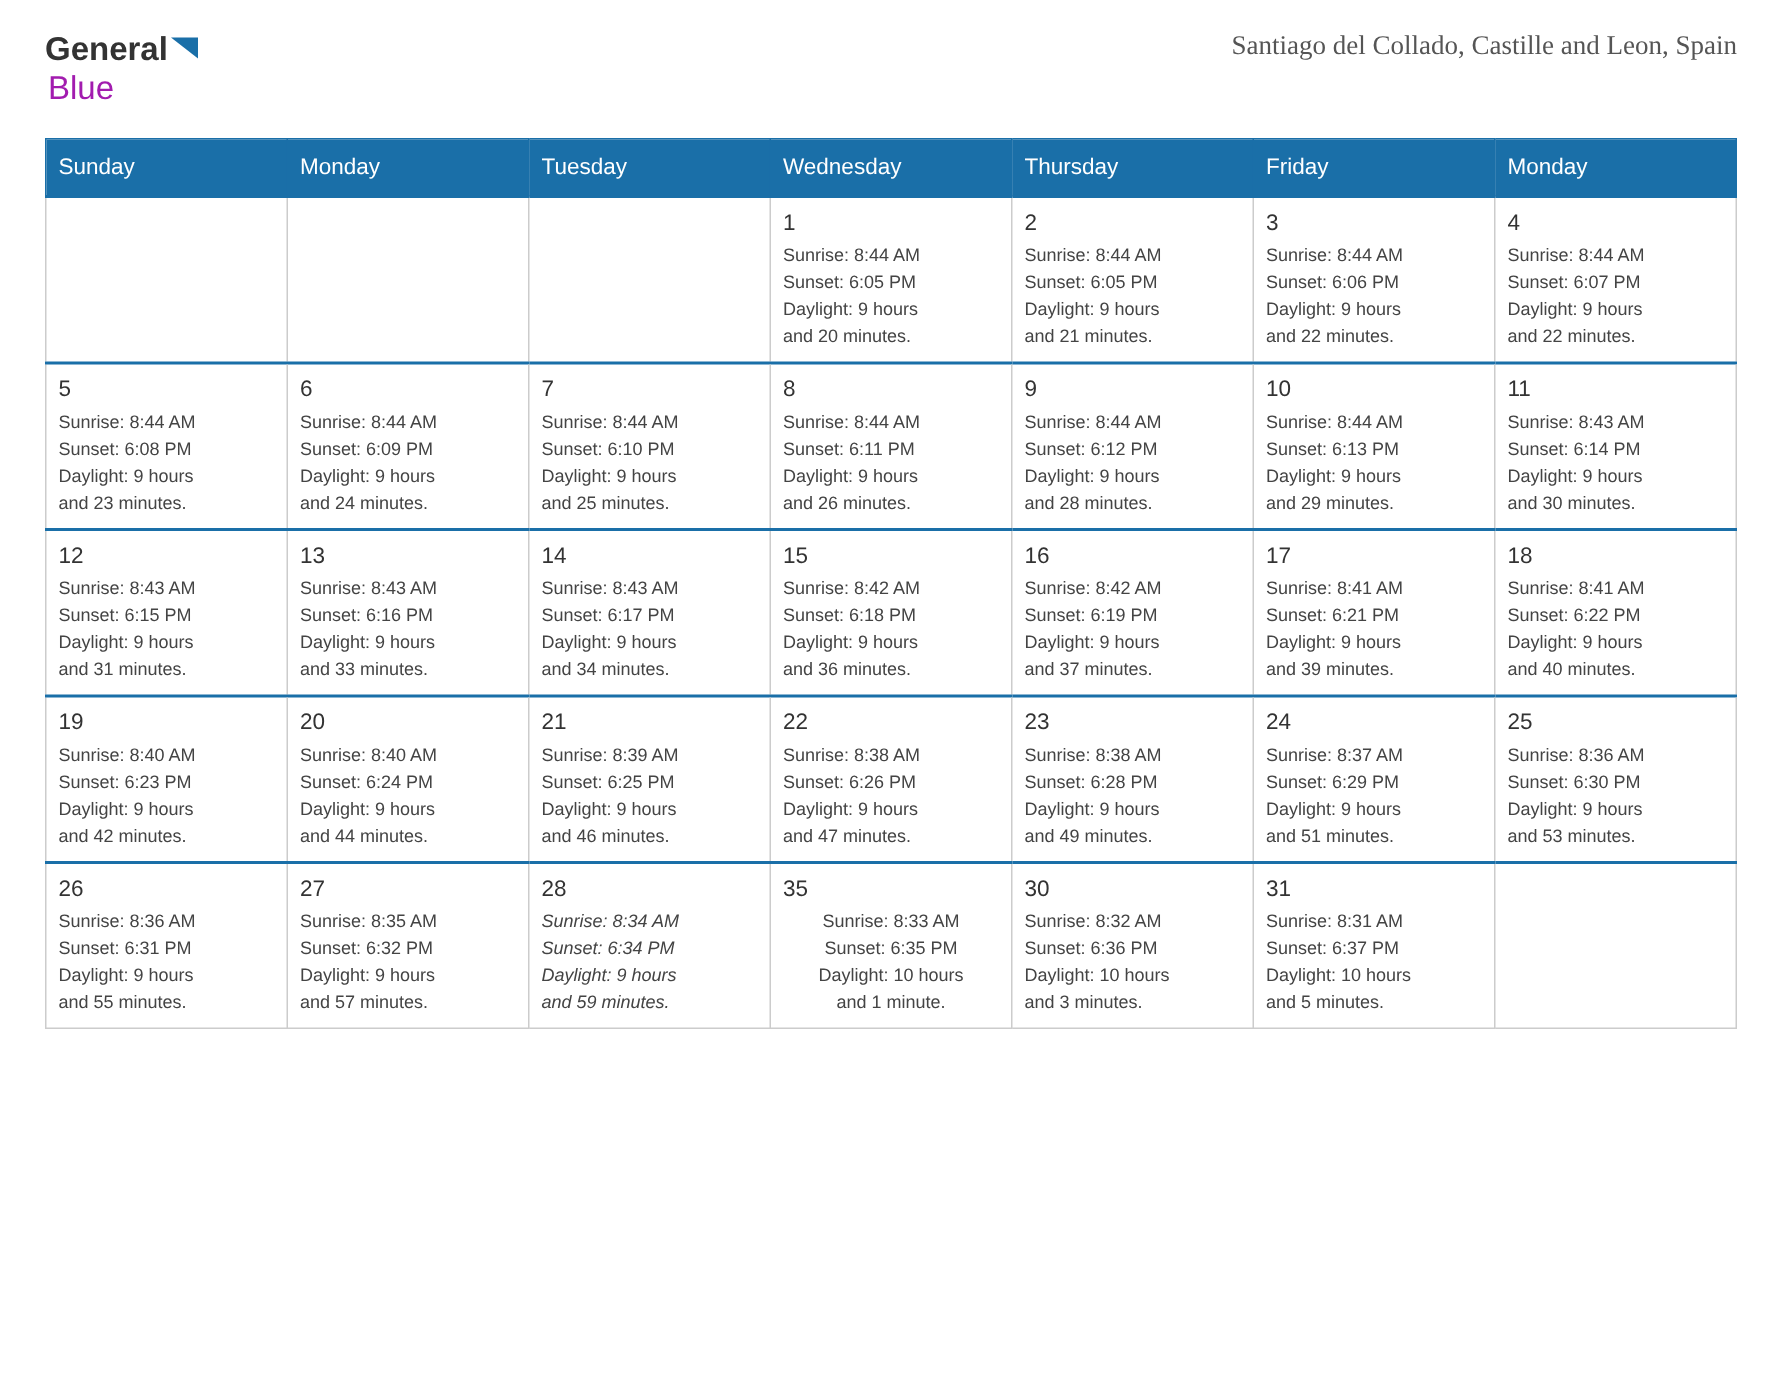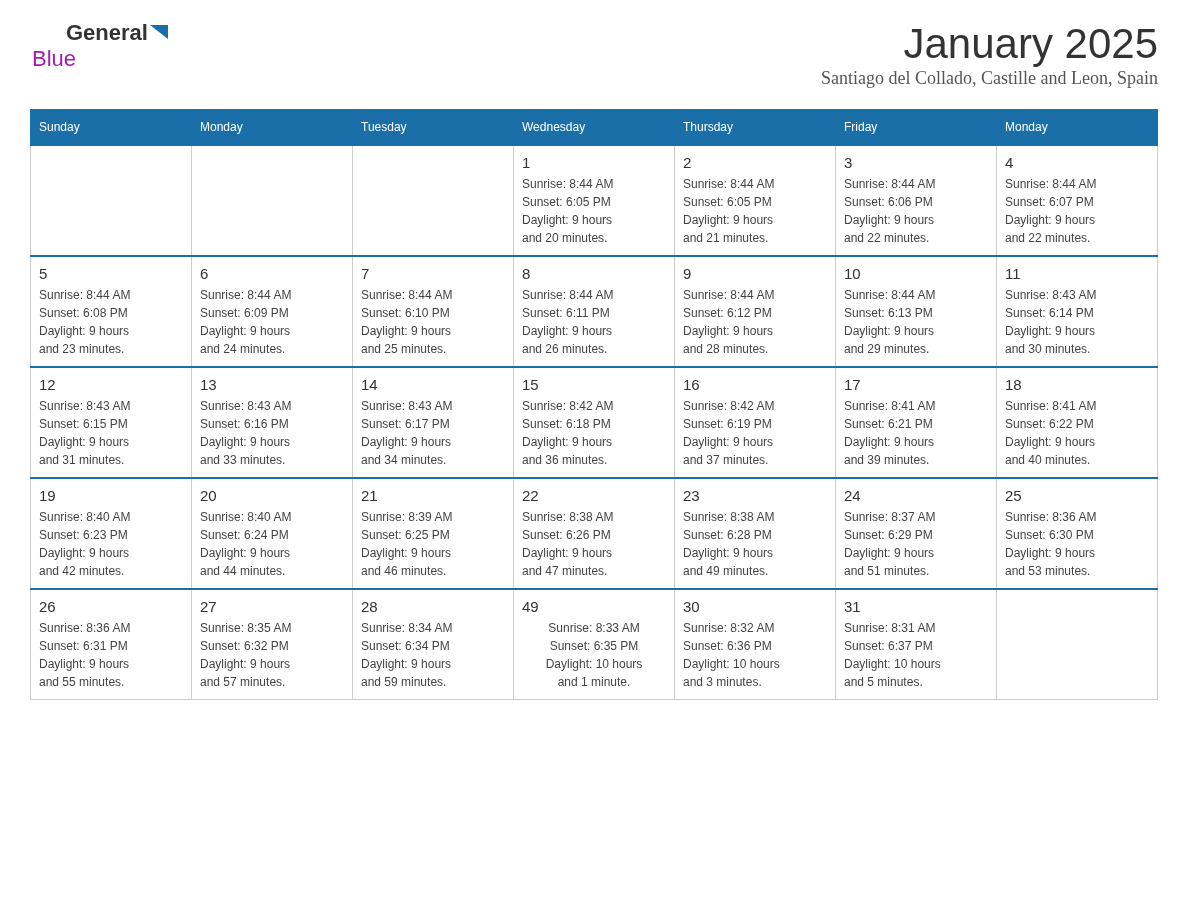--- a/index.html
+++ b/index.html
@@ -29,21 +29,20 @@
       font-weight: normal;
       color: #a21caf;
     }
     .logo-wrapper {
       display: flex;
       flex-direction: column;
     }
     .logo-row1 {
       display: flex;
       align-items: center;
-      margin-left: 36px;
     }
     .logo-row2 {
       margin-left: 2px;
     }
     .title-block {
       text-align: right;
     }
     .month-title {
       font-size: 42px;
       font-weight: normal;
@@ -56,21 +55,21 @@
     }
     .calendar {
       width: 100%;
       border-collapse: collapse;
       table-layout: fixed;
     }
     .calendar thead tr th {
       background-color: #1a6fa8;
       color: #fff;
       padding: 10px 8px;
-      font-size: 12px;
+      font-size: 15px;
       font-weight: normal;
       text-align: left;
       border: 1px solid #1a6fa8;
     }
     .calendar tbody tr td {
       vertical-align: top;
       padding: 8px;
       font-size: 12.5px;
       border: 1px solid #ccc;
       border-top: 2px solid #1a6fa8;
@@ -103,21 +102,20 @@
         <svg width="22" height="22" viewBox="0 0 22 22" style="margin-left:2px; margin-top:-2px;">
           <polygon points="0,4 18,4 18,18" fill="#1a6fa8"></polygon>
         </svg>
       </div>
       <div class="logo-row2">
         <span class="logo-text-blue">Blue</span>
       </div>
     </div>
   </div>
   <div class="title-block">
-    <div class="month-title">January 2025</div>
     <div class="subtitle">Santiago del Collado, Castille and Leon, Spain</div>
   </div>
 </div>
 
 <table class="calendar">
   <thead>
     <tr>
     <th>Sunday</th>
         <th>Monday</th>
         <th>Tuesday</th>
@@ -324,27 +322,27 @@
         </td>
         <td>
           <div class="day-number">27</div>
           <div class="day-info" style="white-space: pre-line;">Sunrise: 8:35 AM
 Sunset: 6:32 PM
 Daylight: 9 hours
 and 57 minutes.</div>
         </td>
         <td>
           <div class="day-number">28</div>
-          <div class="day-info" style="white-space: pre-line;">Sunrise: 8:34 AM
+          <div class="day-info" style="white-space: pre-line; font-style: italic;">Sunrise: 8:34 AM
 Sunset: 6:34 PM
 Daylight: 9 hours
 and 59 minutes.</div>
         </td>
         <td>
-          <div class="day-number">49</div>
+          <div class="day-number">35</div>
           <div class="day-info" style="white-space: pre-line; text-align: center;">Sunrise: 8:33 AM
 Sunset: 6:35 PM
 Daylight: 10 hours
 and 1 minute.</div>
         </td>
         <td>
           <div class="day-number">30</div>
           <div class="day-info" style="white-space: pre-line;">Sunrise: 8:32 AM
 Sunset: 6:36 PM
 Daylight: 10 hours

